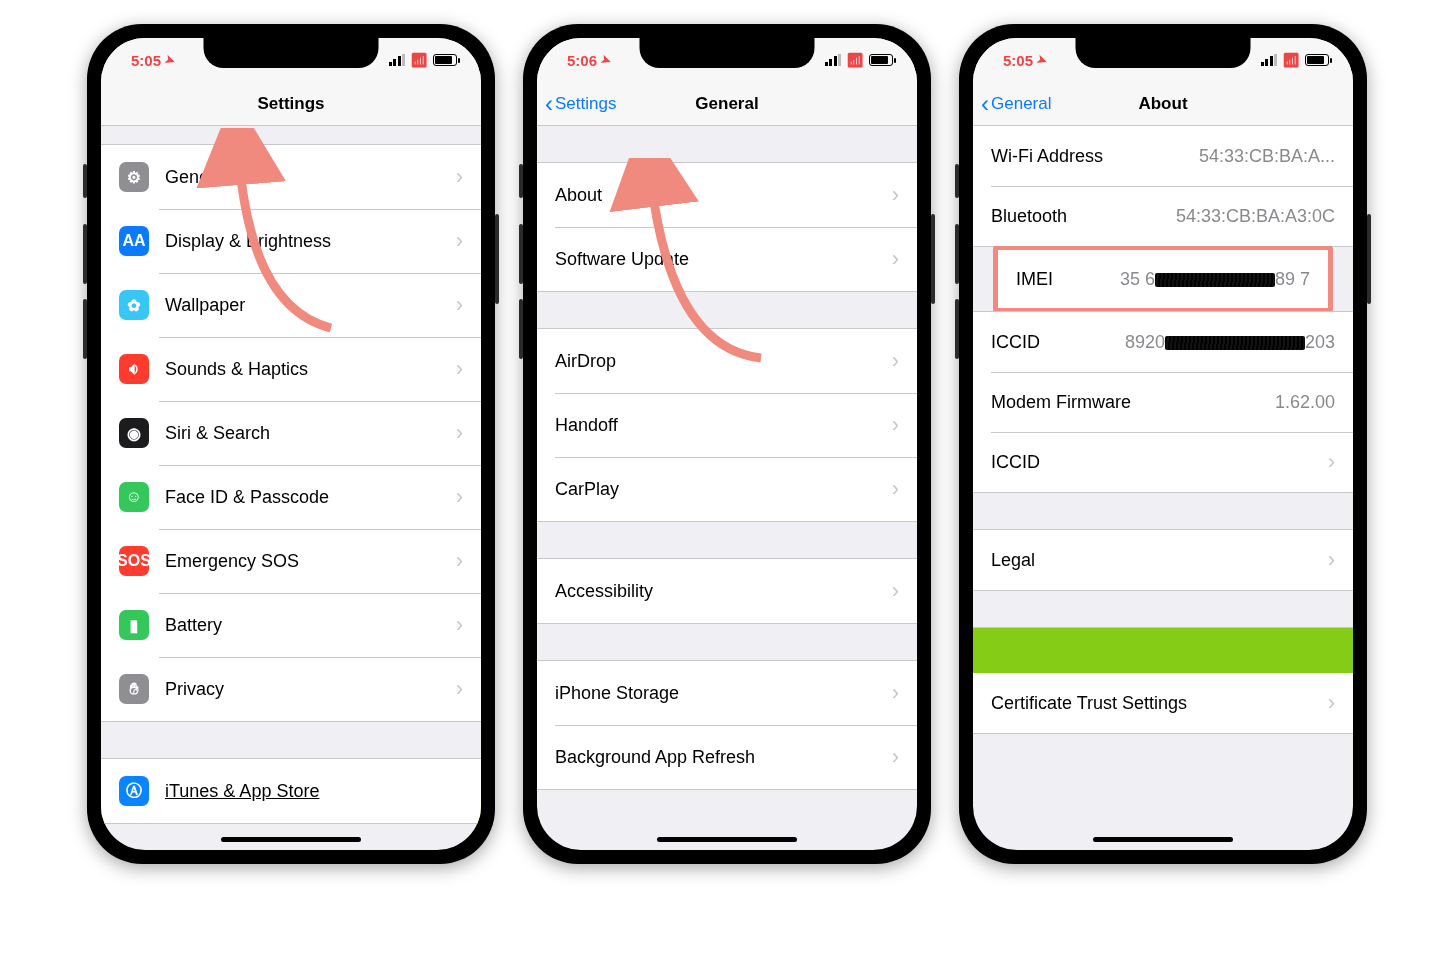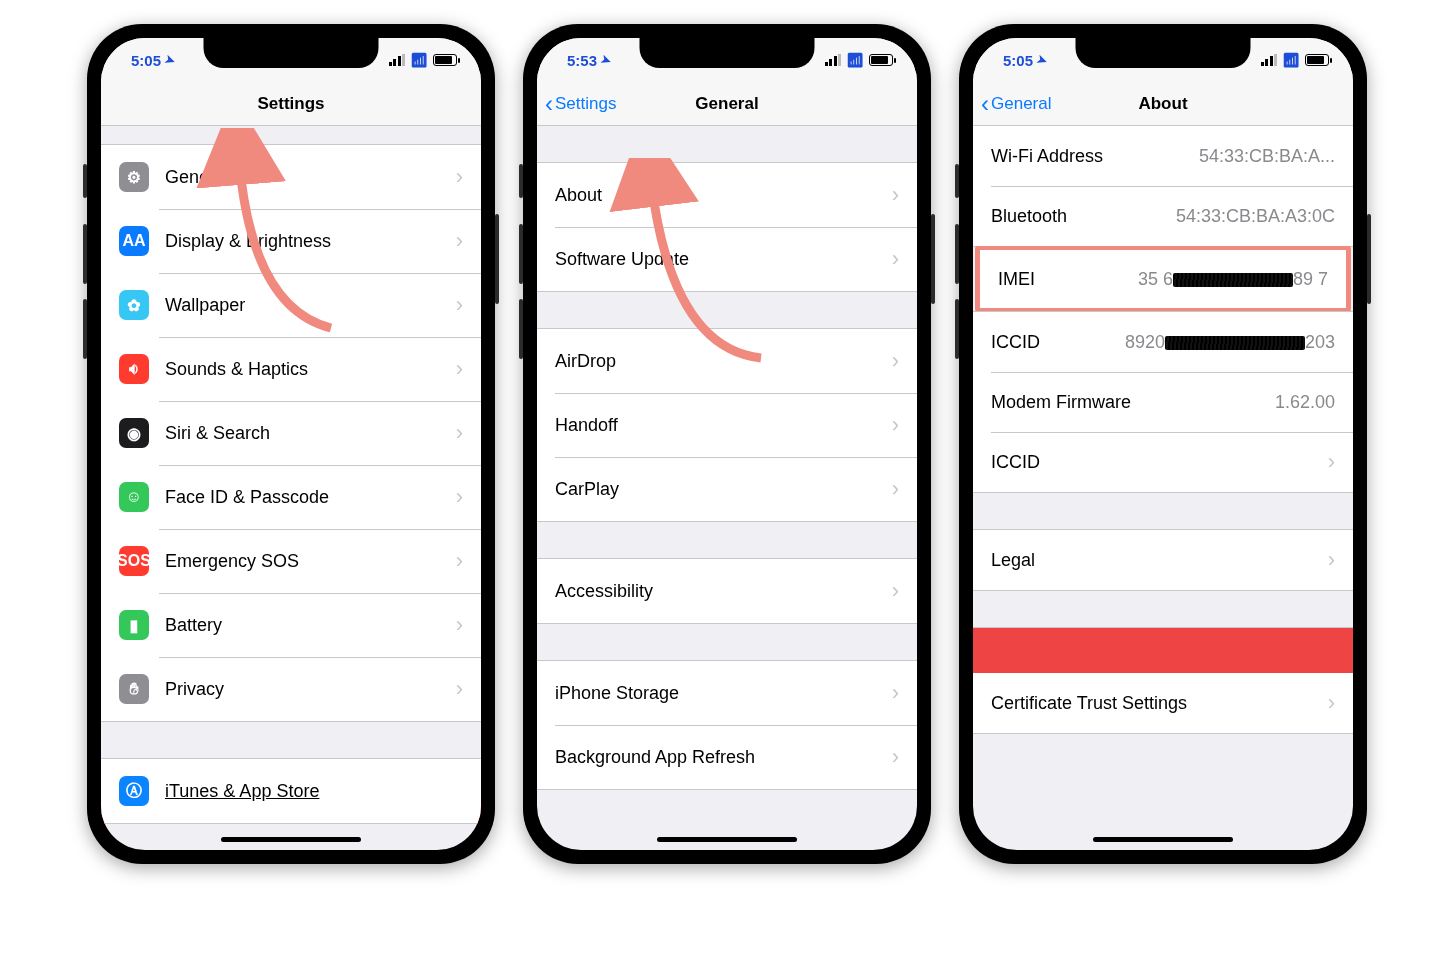--- a/index.html
+++ b/index.html
@@ -55,21 +55,21 @@
     z-index: 10;
   }
   .status-bar {
     display: flex;
     justify-content: space-between;
     align-items: center;
     height: 44px;
     padding: 0 24px 0 30px;
     font-size: 15px;
     font-weight: 600;
-    color: #1d4ed8;
+    color: #ef4444;
     background: #f7f7f8;
   }
   .status-left { display: flex; align-items: center; gap: 4px; }
   .status-right { display: flex; align-items: center; gap: 5px; }
   .loc-icon { font-size: 12px; transform: rotate(20deg); display:inline-block;}
   .sig-bars { display:flex; align-items:flex-end; gap:1.5px; height:12px;}
   .sig-bars span{ width:3px; background:#000; }
   .sig-bars span:nth-child(1){height:4px;} .sig-bars span:nth-child(2){height:7px;}
   .sig-bars span:nth-child(3){height:10px;} .sig-bars span:nth-child(4){height:12px; background:#bbb;}
   .wifi-icon { font-size:14px; }
@@ -87,21 +87,21 @@
   .nav-title { font-size: 17px; font-weight: 700; color:#000;}
   .nav-back {
     position:absolute; left:8px; top:0; bottom:0;
     display:flex; align-items:center; gap:2px;
     color:#0a7aff; font-size:17px;
   }
   .nav-back .chev { font-size:24px; line-height:1; }
 
   .content { flex:1; overflow:hidden; }
 
-  .group { background:#ef4444; border-top:1px solid #c8c7cc; border-bottom:1px solid #c8c7cc; }
+  .group { background:#84cc16; border-top:1px solid #c8c7cc; border-bottom:1px solid #c8c7cc; }
   .gap { height: 36px; }
   .gap.small{ height:18px;}
   .row {
     min-height: 64px;
     padding: 0 18px;
     display:flex; align-items:center;
     background:#fff;
     position:relative;
   }
   .row + .row .sep{
@@ -120,21 +120,21 @@
   .row .chevron { color:#c7c7cc; font-size:22px; margin-left:10px; }
   .row .scribble {
     display:inline-block; height:14px; background:#000; border-radius:2px;
     filter: blur(0.4px);
     background-image: repeating-linear-gradient(95deg,#000 0 2px,#111 2px 4px);
     vertical-align:middle;
   }
 
   .highlight-box {
     border:5px solid #f08a7e;
-    margin:-2px 2px;
+    margin:-2px 20px;
     border-radius:4px;
   }
 
   .arrow {
     position:absolute; z-index:20; pointer-events:none;
   }
   .arrow svg { display:block; }
 
   .home-ind {
     position:absolute; bottom:8px; left:50%; transform:translateX(-50%);
@@ -271,21 +271,21 @@
 
 <div class="phone">
   <div class="side-btn l1"></div>
     <div class="side-btn l2"></div>
     <div class="side-btn l3"></div>
     <div class="side-btn r1"></div>
   <div class="screen">
     <div class="notch"></div>
     <div class="status-bar">
       <div class="status-left">
-        <span>5:53</span>
+        <span>5:06</span>
         <span class="loc-icon">➤</span>
       </div>
       <div class="status-right">
         <span class="sig-bars">
             <span></span>
             <span></span>
             <span></span>
             <span></span>
           </span>
         <span class="wifi-icon">📶︎</span>

